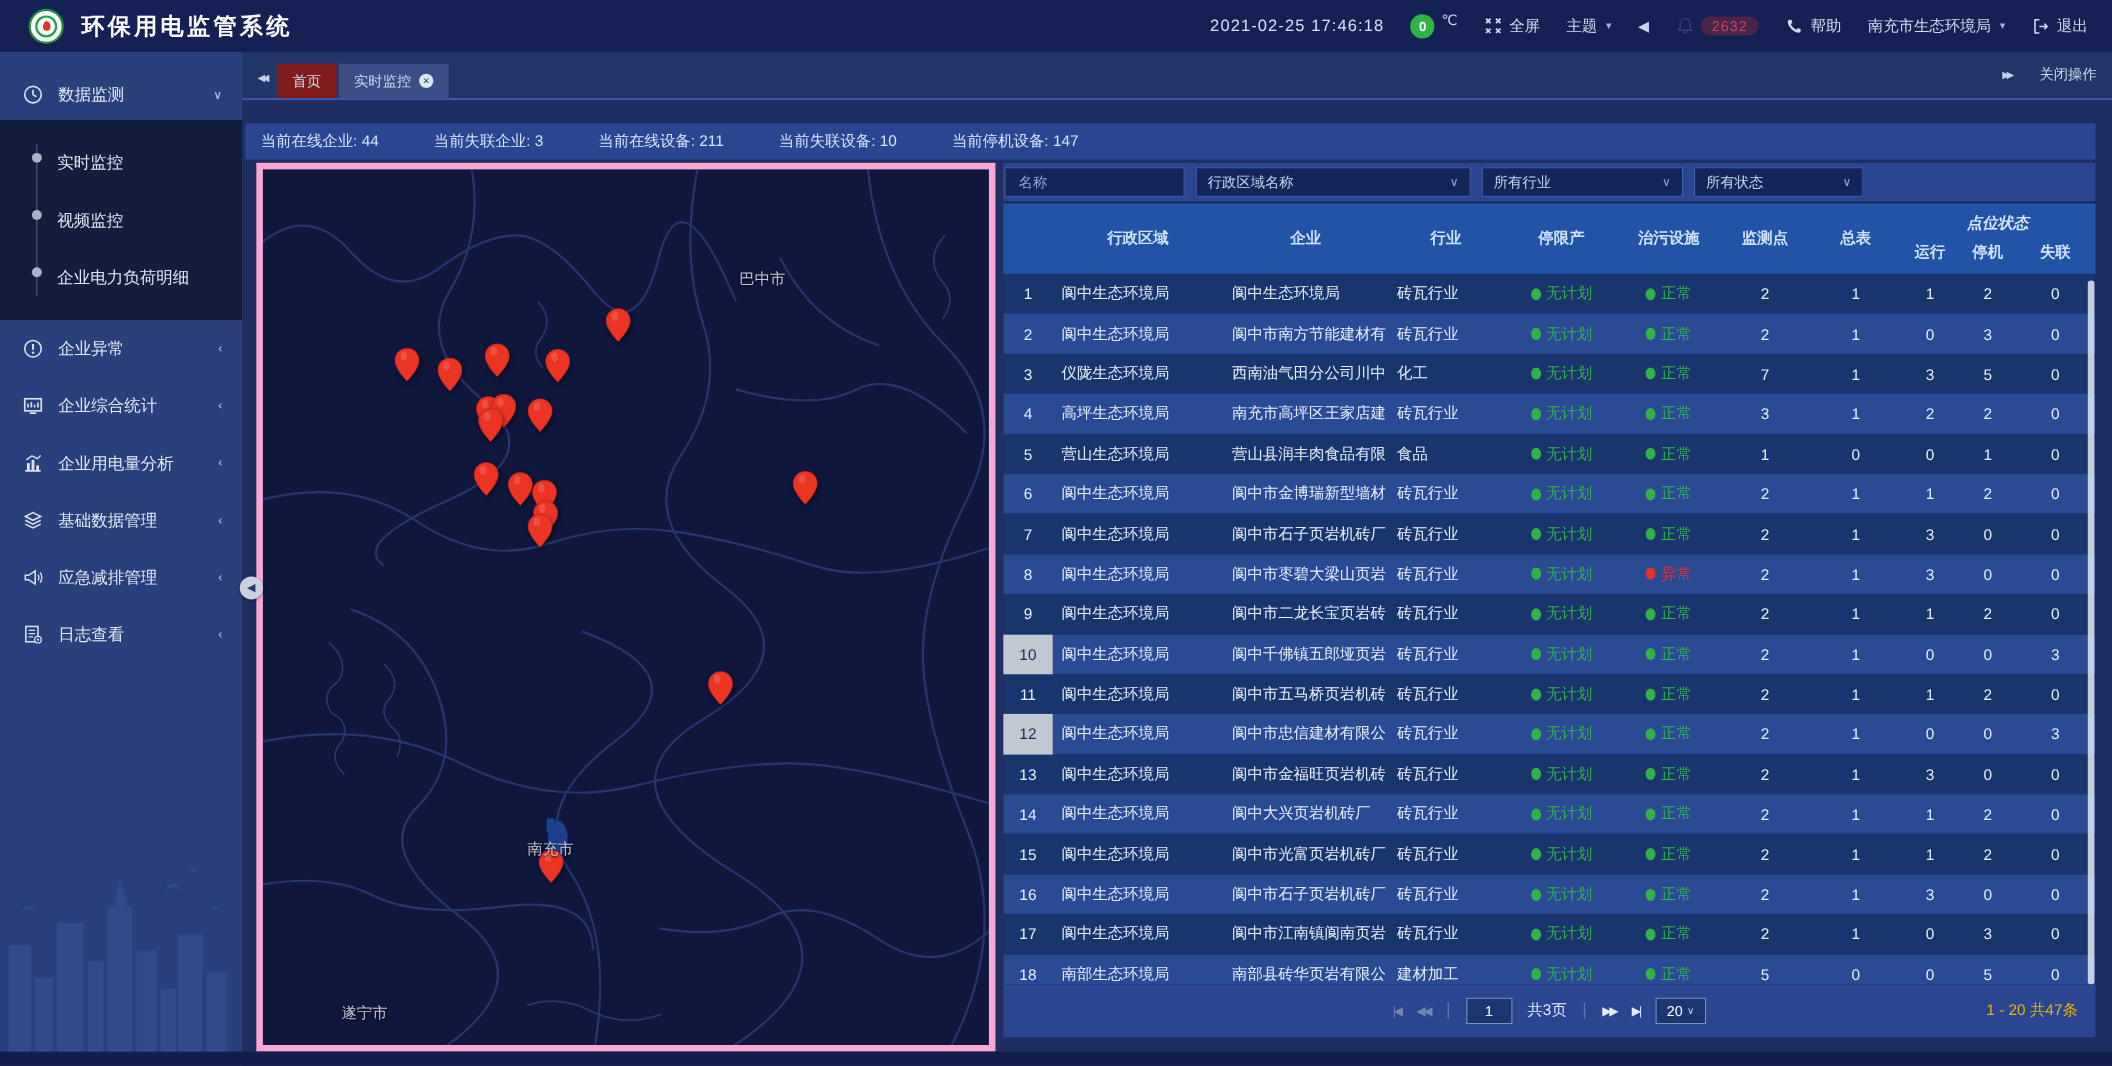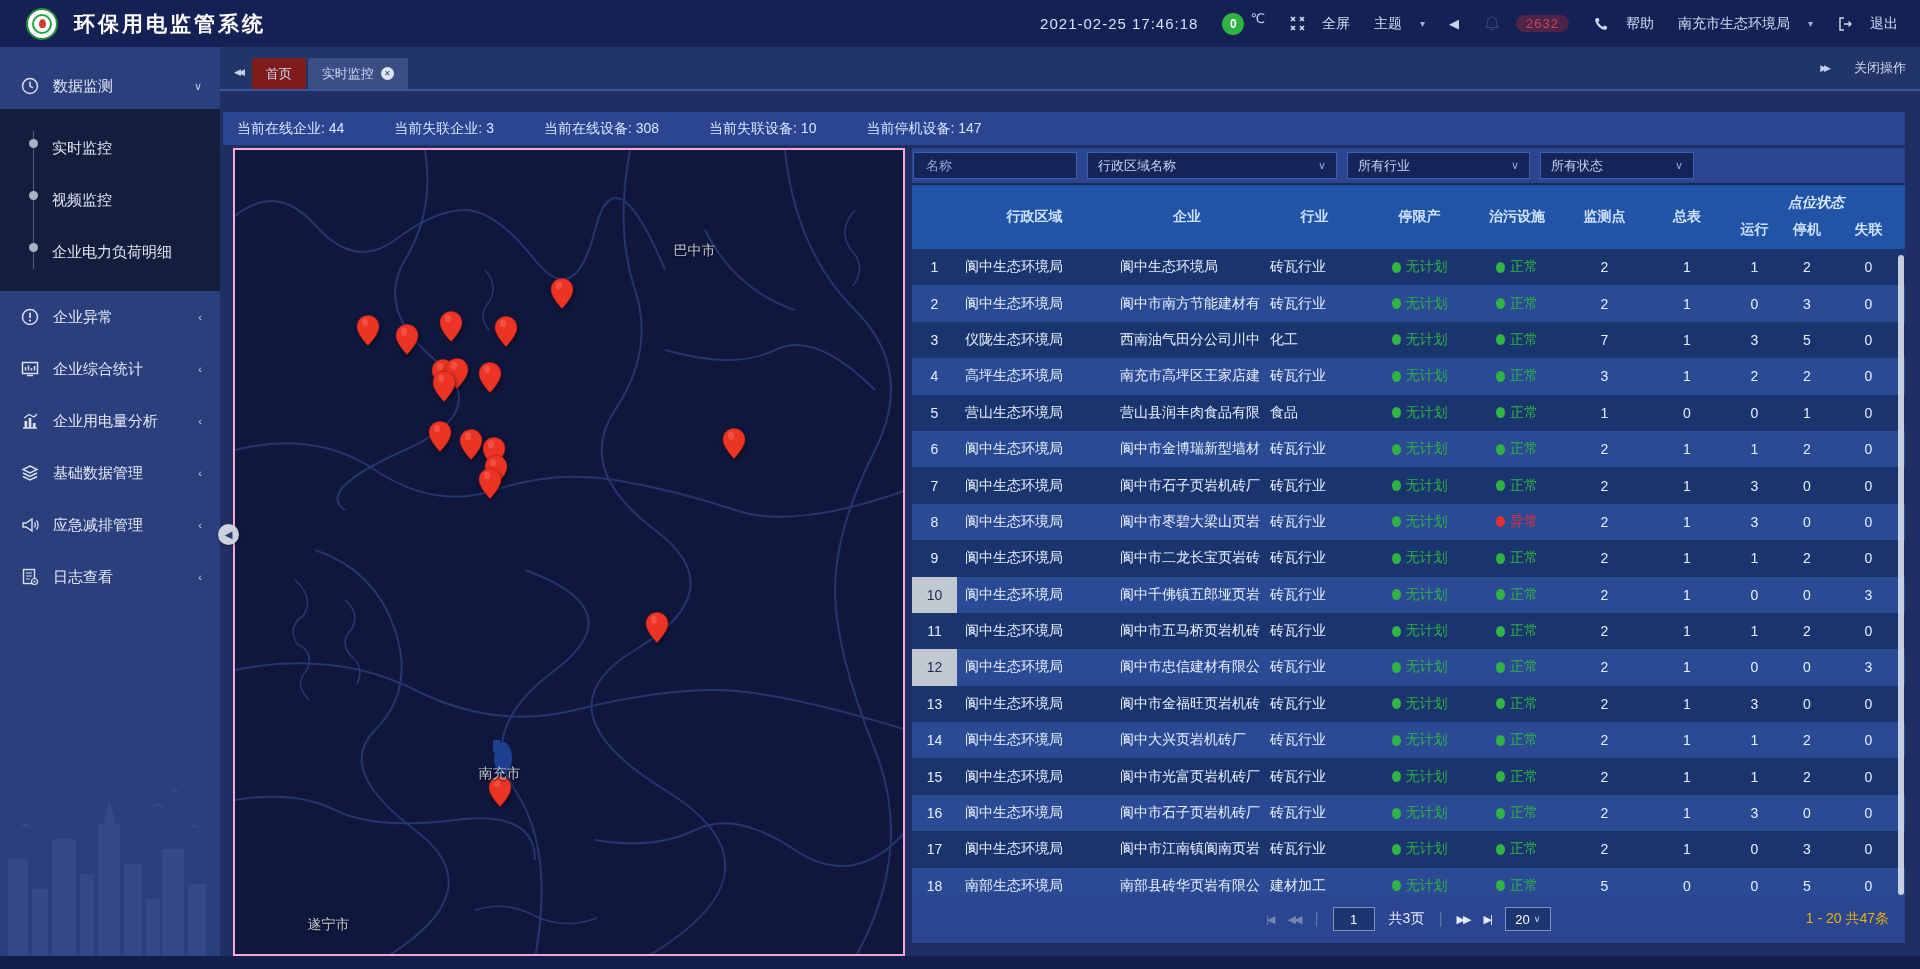--- a/index.html
+++ b/index.html
@@ -16,21 +16,21 @@
         display:flex;align-items:center;justify-content:center;}
   .logo-dot{width:7px;height:9px;border-radius:50% 50% 50% 50%/60% 60% 40% 40%;background:#d23c2a;}
   .app-title{color:#ffffff;font-size:21px;font-weight:bold;letter-spacing:3px;margin-left:16px;}
   .header-right{margin-left:auto;display:flex;align-items:center;gap:24px;margin-right:22px;
                 color:#d3dcf5;font-size:14px;}
   .datetime{font-size:15px;color:#d7e0f8;letter-spacing:1px;}
   .temp-wrap{display:flex;align-items:flex-start;gap:6px;}
   .temp-badge{width:22px;height:22px;border-radius:50%;background:#2fb344;color:#fff;
               font-size:12px;font-weight:bold;display:flex;align-items:center;justify-content:center;}
   .temp-unit{font-size:13px;color:#cdd8f2;margin-top:-2px;}
-  .hitem{display:flex;align-items:center;gap:16px;cursor:pointer;white-space:nowrap;}
+  .hitem{display:flex;align-items:center;gap:6px;cursor:pointer;white-space:nowrap;}
   .hicon{display:inline-flex;width:17px;height:17px;align-items:center;justify-content:center;}
   .caret-down{font-size:10px;color:#9fb0da;margin-left:2px;}
   .bell-badge{background:rgba(146,38,58,0.45);color:#c2495c;font-weight:normal;font-size:13px;
               padding:1px 10px;border-radius:9px;letter-spacing:1px;}
   .muted-speaker{color:#c9d4ef;font-size:13px;}
 
   
   .sidebar{position:absolute;left:0;top:47px;width:220px;height:922px;background:#2b3f7d;
            z-index:20;padding-top:16px;overflow:hidden;}
   .menu-item{height:46px;display:flex;align-items:center;padding:0 18px 0 20px;
@@ -63,21 +63,21 @@
        display:inline-flex;align-items:center;justify-content:center;margin-left:7px;font-weight:bold;}
   .tabbar-right{margin-left:auto;display:flex;align-items:center;gap:26px;margin-right:14px;
        margin-bottom:12px;color:#cfd9f0;font-size:13px;}
 
   
   .stats-bar{position:absolute;left:223px;top:112px;width:1682px;height:33px;background:#2b4590;
              display:flex;align-items:center;gap:50px;padding-left:14px;color:#d6e6ff;font-size:14px;}
 
   
   .map{position:absolute;left:233px;top:148px;width:672px;height:808px;background:#10173d;
-       border:2px solid #f9a8d4;overflow:hidden;cursor:grab;}
+       border:6px solid #f9a8d4;overflow:hidden;cursor:grab;}
   .map svg.roads{position:absolute;left:0;top:0;}
   .city-label{position:absolute;color:#c2cad9;font-size:14px;transform:translate(-50%,-50%);
               text-shadow:0 1px 2px #000;white-space:nowrap;}
   .pin{position:absolute;transform:translate(-50%,-100%);filter:drop-shadow(1px 2px 2px rgba(0,0,0,.5));
        cursor:pointer;}
 
   
   .right-panel{position:absolute;left:912px;top:148px;width:993px;height:795px;background:#15275c;}
   .filter-bar{position:absolute;left:0;top:0;width:100%;height:37px;background:#2b4590;
               border-bottom:2px solid #192a57;display:flex;align-items:center;padding:0 1px;gap:10px;}
@@ -325,21 +325,21 @@
     </div>
     <div class="tabbar-right">
       <span class="tab-arrow" style="margin:0;">▶▶</span>
       <span>关闭操作</span>
     </div>
   </div>
 
   <div class="stats-bar">
       <div class="stat">当前在线企业: 44</div>
       <div class="stat">当前失联企业: 3</div>
-      <div class="stat">当前在线设备: 308</div>
+      <div class="stat">当前在线设备: 211</div>
       <div class="stat">当前失联设备: 10</div>
       <div class="stat">当前停机设备: 147</div>
     </div>
 
   <div class="map">
     <svg class="roads" width="672" height="808" viewBox="0 0 672 808">
       <g fill="none" stroke="#24366d" stroke-width="2">
         <path d="M-5 70 Q40 30 80 75 T160 90 T230 60 T300 110 T360 80 T430 120"></path>
         <path d="M190 0 Q200 60 170 110 T200 210 T170 300 T110 360"></path>
         <path d="M395 0 Q380 80 400 140 T380 260 T420 380 T400 500 T430 640 T410 808"></path>

